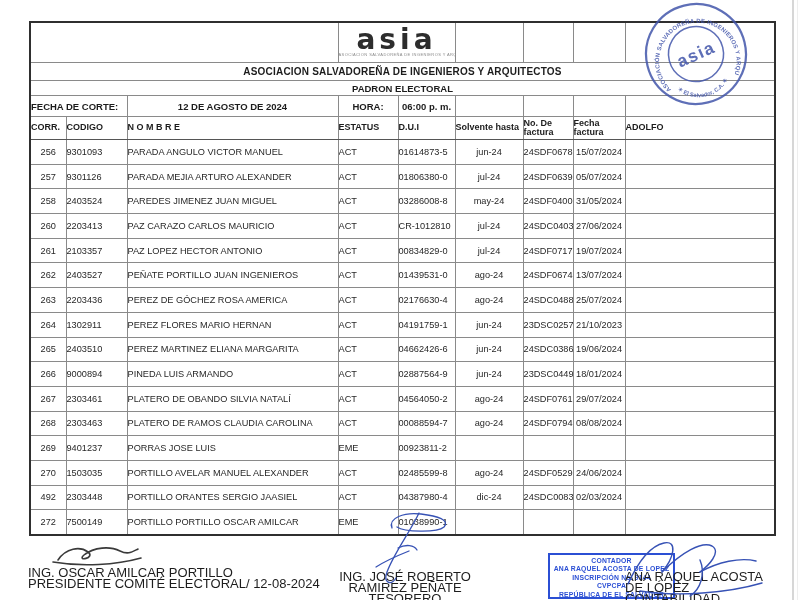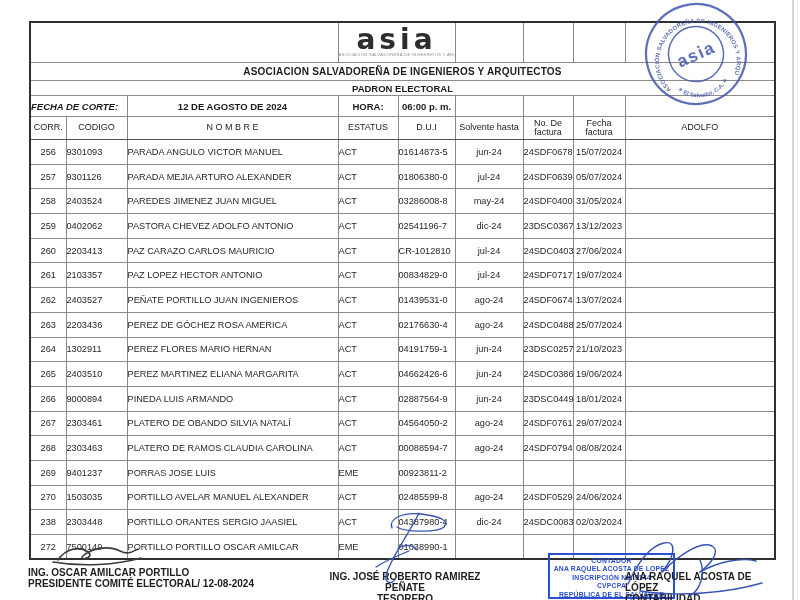--- a/index.html
+++ b/index.html
@@ -17,25 +17,25 @@
     border:2px solid #2f2f2f;
   }
   table.padron td,table.padron th{
     border:1px solid #8a8a8a;overflow:hidden;white-space:nowrap;
     padding:0;vertical-align:middle;
   }
   tr.logo-row td{height:39px;}
   tr.title-row td{height:17px;text-align:center;font-weight:bold;font-size:10px;color:#1c1c1c;letter-spacing:.2px;}
   tr.padron-row td{height:14px;text-align:center;font-weight:bold;font-size:9.5px;color:#1c1c1c;}
   tr.meta-row td{height:20px;font-weight:bold;font-size:9.5px;color:#1c1c1c;}
-  td.meta-label{text-align:left;padding-left:4px;font-style:italic;}
+  td.meta-label{text-align:left;padding-left:4px;}
   td.meta-date,td.meta-hora,td.meta-time{text-align:center;margin-top:12px;}
   tr.colhead-row th{
-    height:22px;font-size:9px;font-weight:normal;color:#1c1c1c;
-    text-align:center;white-space:normal;line-height:9.5px;
+    height:22px;font-size:9px;font-weight:bold;color:#1c1c1c;
+    text-align:left;white-space:normal;line-height:9.5px;
     border-bottom:1px solid #555;
   }
   tbody tr{height:24.7px;}
   tbody td{font-size:9.2px;color:#272727;}
   .c0{text-align:center;}
   .c1{padding-left:5px;}
   .c2{padding-left:4px;}
   .c3{padding-left:4px;}
   .c4{padding-left:2px;margin-left:29px;}
   .c5,.c6,.c7{text-align:center;}
@@ -48,21 +48,21 @@
   }
   .asia-tagline{
     font-size:4px;letter-spacing:.4px;color:#8a8a8a;line-height:5px;
     white-space:nowrap;overflow:hidden;
   }
 
   
   .stamp{position:absolute;left:643px;top:1px;width:106px;height:106px;opacity:.85;z-index:6;}
 
   
-  .footer-block{position:absolute;font-weight:bold;font-size:10px;line-height:11px;color:#1d1d1d;z-index:3;}
+  .footer-block{position:absolute;font-weight:normal;font-size:13px;line-height:11px;color:#1d1d1d;z-index:3;}
   .fb-left{left:28px;top:567px;text-align:left;}
   .fb-center{left:320px;top:571px;width:170px;text-align:center;}
   .fb-right{left:625px;top:571px;width:150px;}
 
   .contador-box{
     position:absolute;left:548px;top:553px;width:127px;height:46px;
     border:2px solid #2b4fd4;z-index:2;background:transparent;
     text-align:center;color:#2b4fd4;font-weight:bold;
     font-size:6.8px;line-height:8.4px;letter-spacing:.2px;padding-top:2px;
     box-sizing:border-box;overflow:hidden;
@@ -155,31 +155,20 @@
         <td class="c1">2403524</td>
         <td class="c2">PAREDES JIMENEZ JUAN MIGUEL</td>
         <td class="c3">ACT</td>
         <td class="c4">03286008-8</td>
         <td class="c5">may-24</td>
         <td class="c6">24SDF0400</td>
         <td class="c7">31/05/2024</td>
         <td class="c8"></td>
       </tr>
       <tr>
-        <td class="c0">259</td>
-        <td class="c1">0402062</td>
-        <td class="c2">PASTORA CHEVEZ ADOLFO ANTONIO</td>
-        <td class="c3">ACT</td>
-        <td class="c4">02541196-7</td>
-        <td class="c5">dic-24</td>
-        <td class="c6">23DSC0367</td>
-        <td class="c7">13/12/2023</td>
-        <td class="c8"></td>
-      </tr>
-      <tr>
         <td class="c0">260</td>
         <td class="c1">2203413</td>
         <td class="c2">PAZ CARAZO CARLOS MAURICIO</td>
         <td class="c3">ACT</td>
         <td class="c4">CR-1012810</td>
         <td class="c5">jul-24</td>
         <td class="c6">24SDC0403</td>
         <td class="c7">27/06/2024</td>
         <td class="c8"></td>
       </tr>
@@ -287,21 +276,21 @@
         <td class="c1">1503035</td>
         <td class="c2">PORTILLO AVELAR MANUEL ALEXANDER</td>
         <td class="c3">ACT</td>
         <td class="c4">02485599-8</td>
         <td class="c5">ago-24</td>
         <td class="c6">24SDF0529</td>
         <td class="c7">24/06/2024</td>
         <td class="c8"></td>
       </tr>
       <tr>
-        <td class="c0">238</td>
+        <td class="c0">492</td>
         <td class="c1">2303448</td>
         <td class="c2">PORTILLO ORANTES SERGIO JAASIEL</td>
         <td class="c3">ACT</td>
         <td class="c4">04387980-4</td>
         <td class="c5">dic-24</td>
         <td class="c6">24SDC0083</td>
         <td class="c7">02/03/2024</td>
         <td class="c8"></td>
       </tr>
       <tr>

